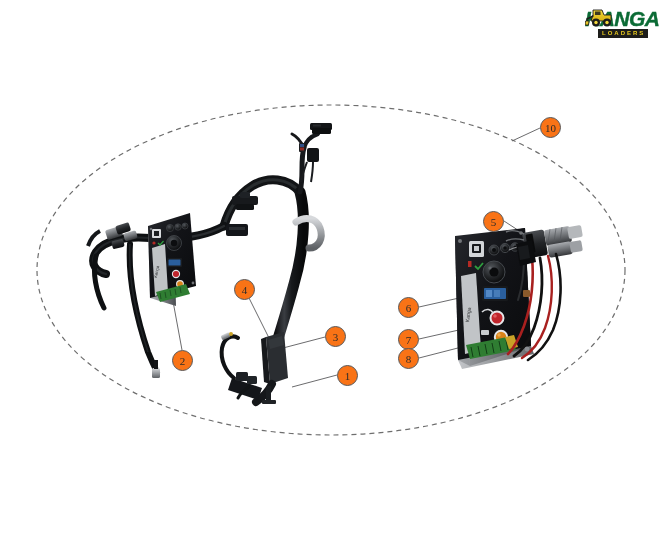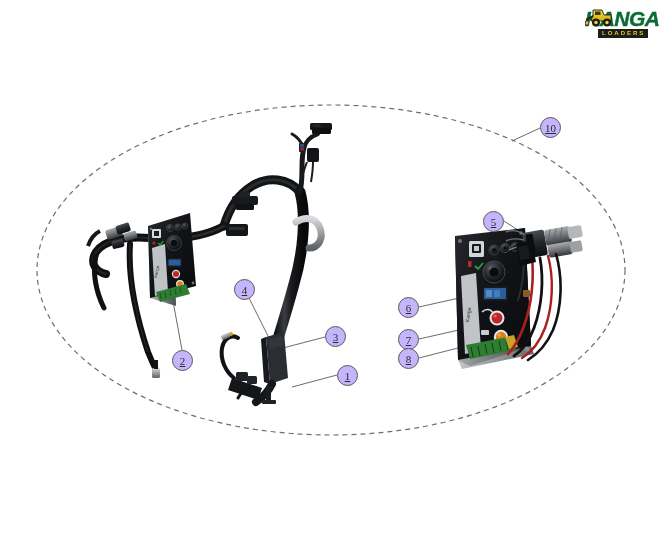--- a/index.html
+++ b/index.html
@@ -27,27 +27,26 @@
     position:absolute;left:13px;top:23px;
     background:#1d1d1b;color:#e8c91f;
     font-size:6px;font-weight:bold;letter-spacing:2.0px;
     padding:1px 3px 1px 4px;line-height:7px;
   }
   .logo-machine{position:absolute;left:49px;top:2px;width:30px;height:22px;}
 
   
   .callout{
     position:absolute;width:21px;height:21px;border-radius:50%;
-    background:#c4b5fd;border:1px solid #58585a;
+    background:#f97316;border:1px solid #58585a;
     box-sizing:border-box;
     display:flex;align-items:center;justify-content:center;
     font-size:11px;color:#2b2b2b;
     font-family:"Liberation Serif", serif;
     z-index:40;
-    text-decoration:underline;
   }
 </style>
 </head>
 <body>
 
 <div id="stage">
 
   <svg width="668" height="560" viewBox="0 0 668 560">
     <defs>
       <linearGradient id="gTube" x1="0" y1="0" x2="1" y2="0">

